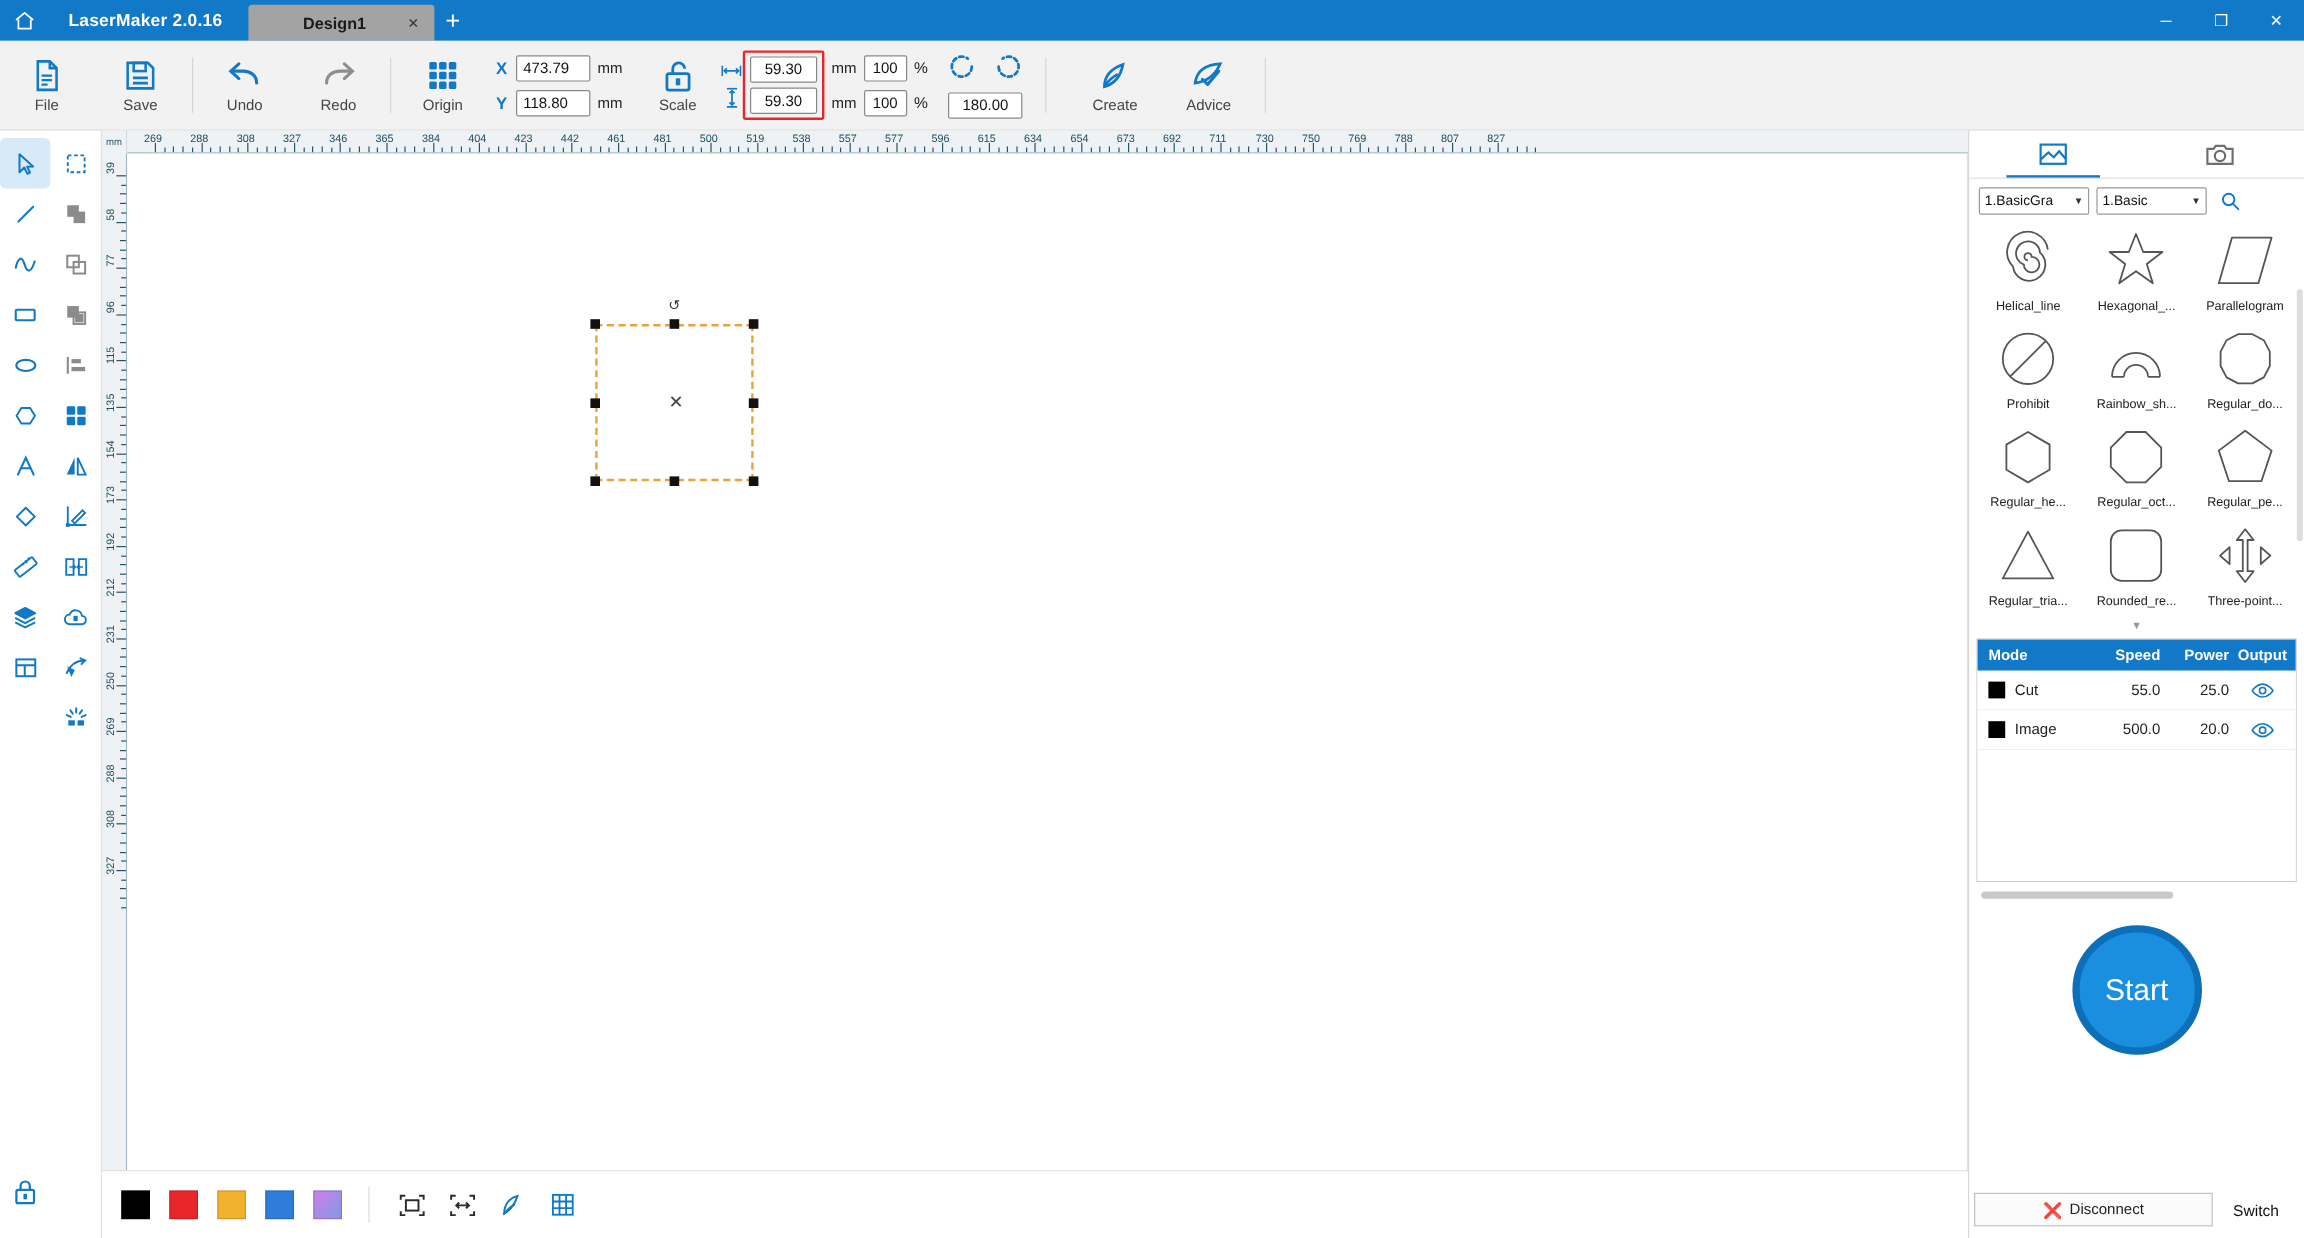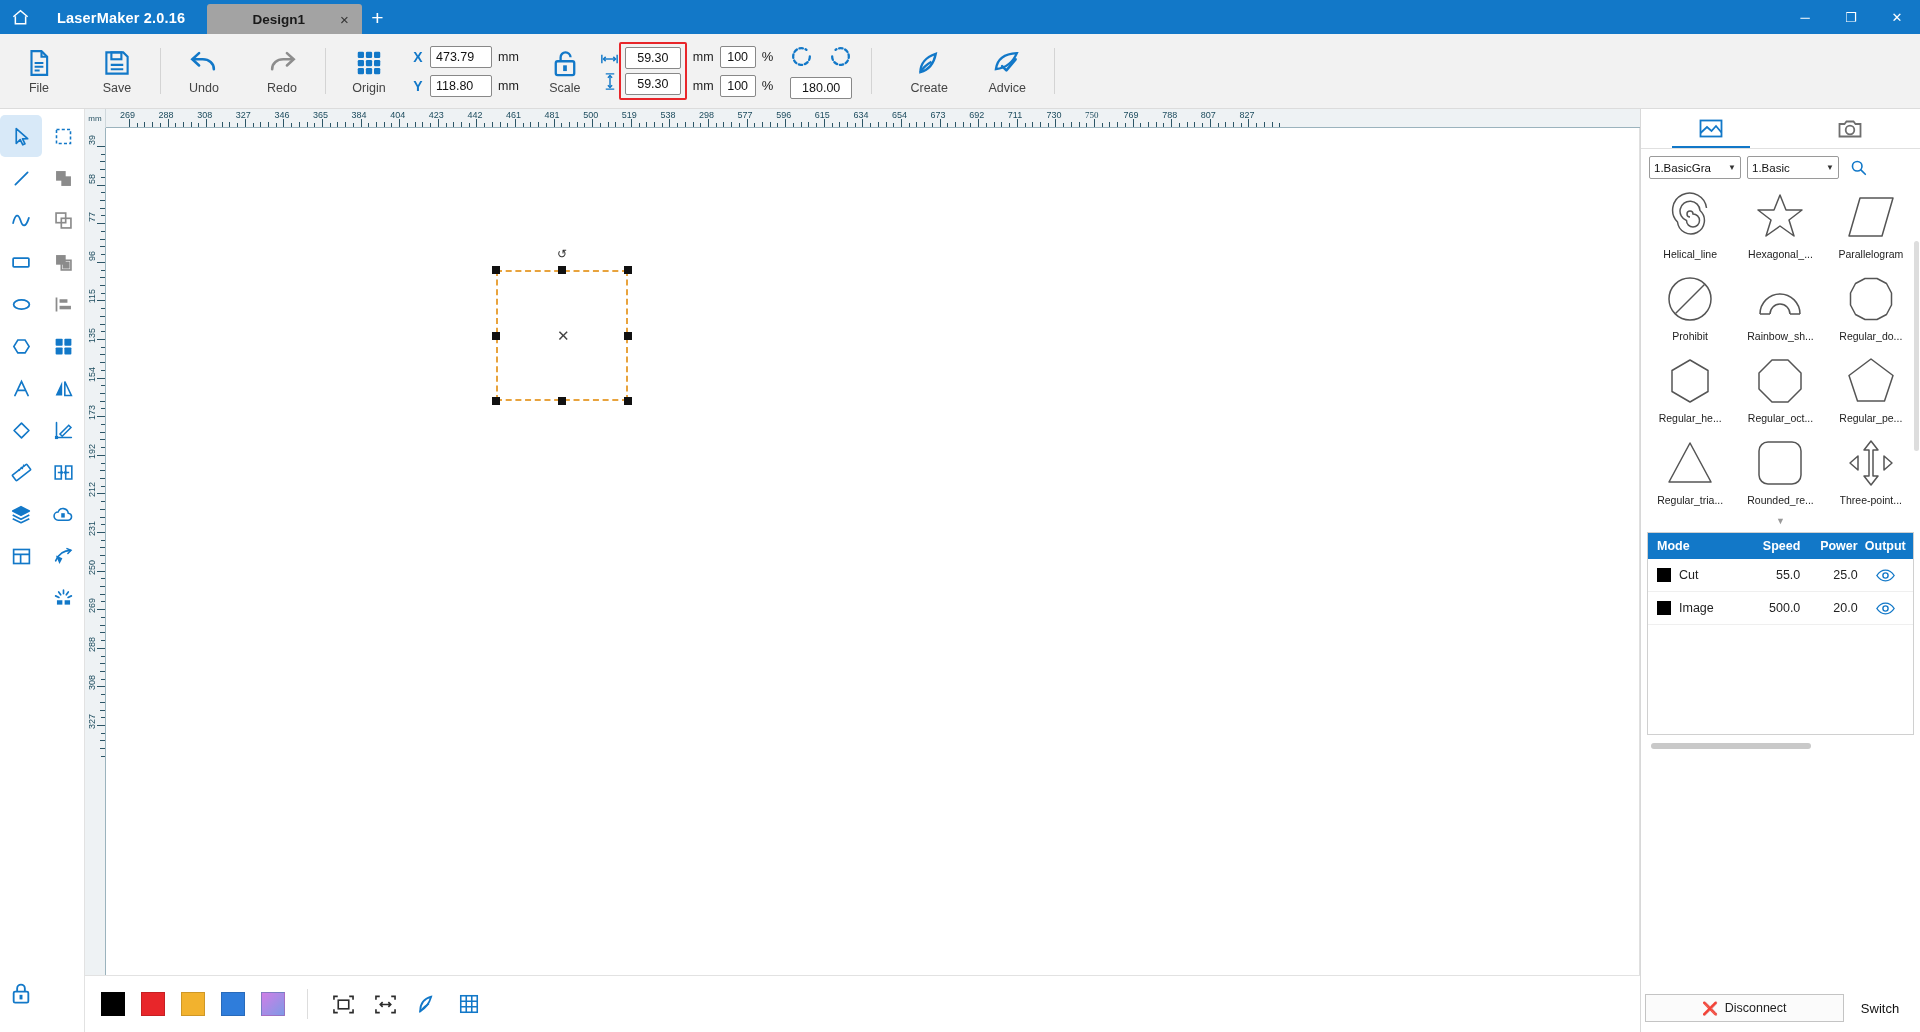--- a/index.html
+++ b/index.html
@@ -640,21 +640,21 @@
             <div class="tick" style="left: 540.24px; bottom: 0px; width: 1px; height: 5px;"></div>
             <div class="tick" style="left: 547.96px; bottom: 0px; width: 1px; height: 5px;"></div>
             <div class="tick" style="left: 555.68px; bottom: 0px; width: 1px; height: 4px;"></div>
             <div class="tick" style="left: 563.4px; bottom: 0px; width: 1px; height: 8px;"></div>
             <div class="rlabel" style="left: 554.4px; top: 1px;">538</div>
             <div class="tick" style="left: 571.12px; bottom: 0px; width: 1px; height: 4px;"></div>
             <div class="tick" style="left: 578.84px; bottom: 0px; width: 1px; height: 5px;"></div>
             <div class="tick" style="left: 586.56px; bottom: 0px; width: 1px; height: 5px;"></div>
             <div class="tick" style="left: 594.28px; bottom: 0px; width: 1px; height: 4px;"></div>
             <div class="tick" style="left: 602px; bottom: 0px; width: 1px; height: 8px;"></div>
-            <div class="rlabel" style="left: 593px; top: 1px;">298</div>
+            <div class="rlabel" style="left: 593px; top: 1px;">557</div>
             <div class="tick" style="left: 609.72px; bottom: 0px; width: 1px; height: 4px;"></div>
             <div class="tick" style="left: 617.44px; bottom: 0px; width: 1px; height: 5px;"></div>
             <div class="tick" style="left: 625.16px; bottom: 0px; width: 1px; height: 5px;"></div>
             <div class="tick" style="left: 632.88px; bottom: 0px; width: 1px; height: 4px;"></div>
             <div class="tick" style="left: 640.6px; bottom: 0px; width: 1px; height: 8px;"></div>
             <div class="rlabel" style="left: 631.6px; top: 1px;">577</div>
             <div class="tick" style="left: 648.32px; bottom: 0px; width: 1px; height: 4px;"></div>
             <div class="tick" style="left: 656.04px; bottom: 0px; width: 1px; height: 5px;"></div>
             <div class="tick" style="left: 663.76px; bottom: 0px; width: 1px; height: 5px;"></div>
             <div class="tick" style="left: 671.48px; bottom: 0px; width: 1px; height: 4px;"></div>
@@ -700,21 +700,21 @@
             <div class="tick" style="left: 926.24px; bottom: 0px; width: 1px; height: 5px;"></div>
             <div class="tick" style="left: 933.96px; bottom: 0px; width: 1px; height: 5px;"></div>
             <div class="tick" style="left: 941.68px; bottom: 0px; width: 1px; height: 4px;"></div>
             <div class="tick" style="left: 949.4px; bottom: 0px; width: 1px; height: 8px;"></div>
             <div class="rlabel" style="left: 940.4px; top: 1px;">730</div>
             <div class="tick" style="left: 957.12px; bottom: 0px; width: 1px; height: 4px;"></div>
             <div class="tick" style="left: 964.84px; bottom: 0px; width: 1px; height: 5px;"></div>
             <div class="tick" style="left: 972.56px; bottom: 0px; width: 1px; height: 5px;"></div>
             <div class="tick" style="left: 980.28px; bottom: 0px; width: 1px; height: 4px;"></div>
             <div class="tick" style="left: 988px; bottom: 0px; width: 1px; height: 8px;"></div>
-            <div class="rlabel" style="left: 979px; top: 1px; font-family: Liberation Serif, serif;">750</div>
+            <div class="rlabel" style="left: 979px; top: 1px;">750</div>
             <div class="tick" style="left: 995.72px; bottom: 0px; width: 1px; height: 4px;"></div>
             <div class="tick" style="left: 1003.44px; bottom: 0px; width: 1px; height: 5px;"></div>
             <div class="tick" style="left: 1011.16px; bottom: 0px; width: 1px; height: 5px;"></div>
             <div class="tick" style="left: 1018.88px; bottom: 0px; width: 1px; height: 4px;"></div>
             <div class="tick" style="left: 1026.6px; bottom: 0px; width: 1px; height: 8px;"></div>
             <div class="rlabel" style="left: 1017.6px; top: 1px;">769</div>
             <div class="tick" style="left: 1034.32px; bottom: 0px; width: 1px; height: 4px;"></div>
             <div class="tick" style="left: 1042.04px; bottom: 0px; width: 1px; height: 5px;"></div>
             <div class="tick" style="left: 1049.76px; bottom: 0px; width: 1px; height: 5px;"></div>
             <div class="tick" style="left: 1057.48px; bottom: 0px; width: 1px; height: 4px;"></div>
@@ -1040,20 +1040,23 @@
                 <svg width="19" height="15" viewBox="0 0 22 16" fill="none" stroke="#1278c8" stroke-width="1.6">
                   <path d="M1 8s4-6.2 10-6.2S21 8 21 8s-4 6.2-10 6.2S1 8 1 8z"></path>
                   <circle cx="11" cy="8" r="3"></circle>
                 </svg>
               </span>
             </div>
           </div>
       </div>
       <div class="lt-hscroll"></div>
 
+      <div class="startwrap">
+        <div class="startbtn">Start</div>
+      </div>
 
       <div class="rp-footer">
         <div class="disconnectbtn">
           <span class="red-x">❌</span>
           <span>Disconnect</span>
         </div>
         <div class="switchbtn">Switch</div>
       </div>
     </div>
   </div>

